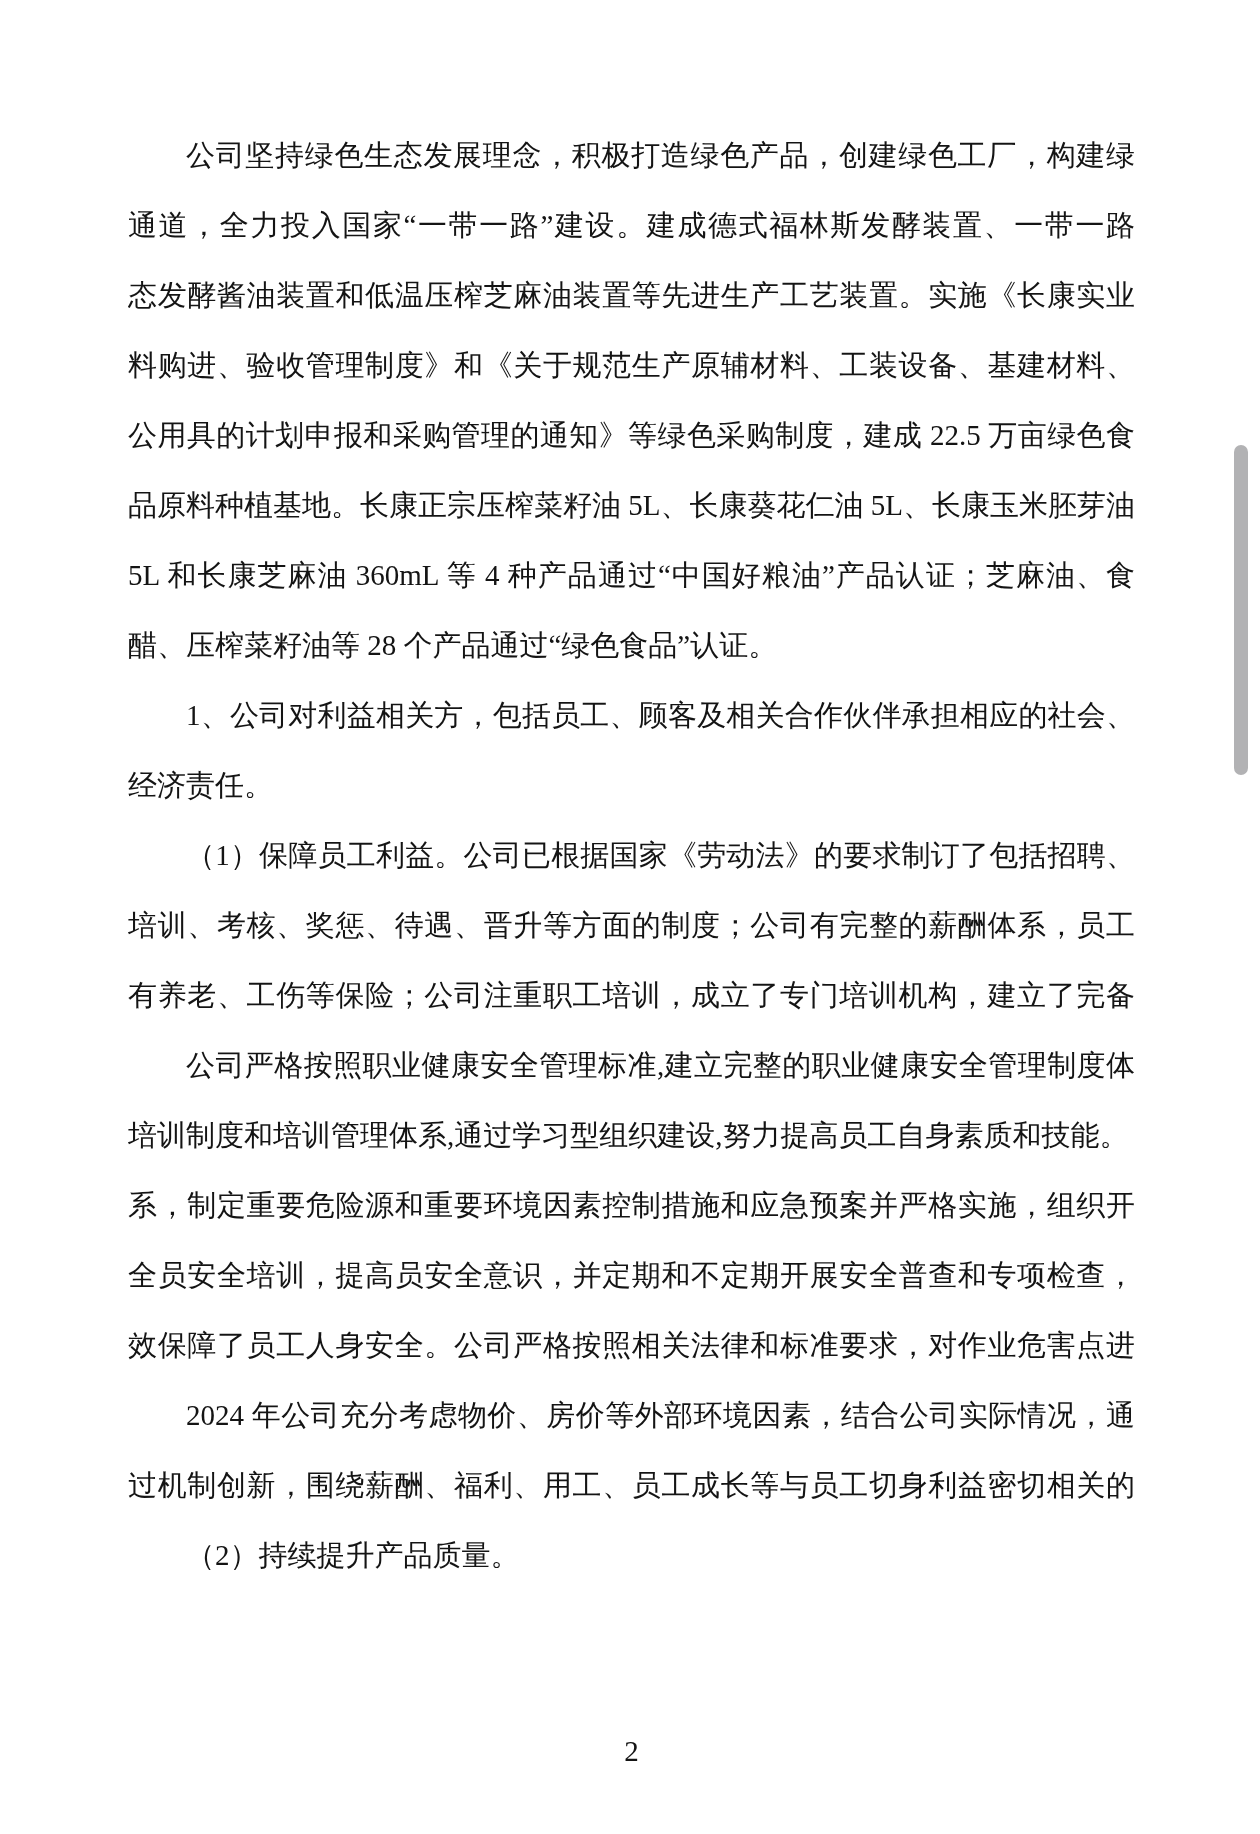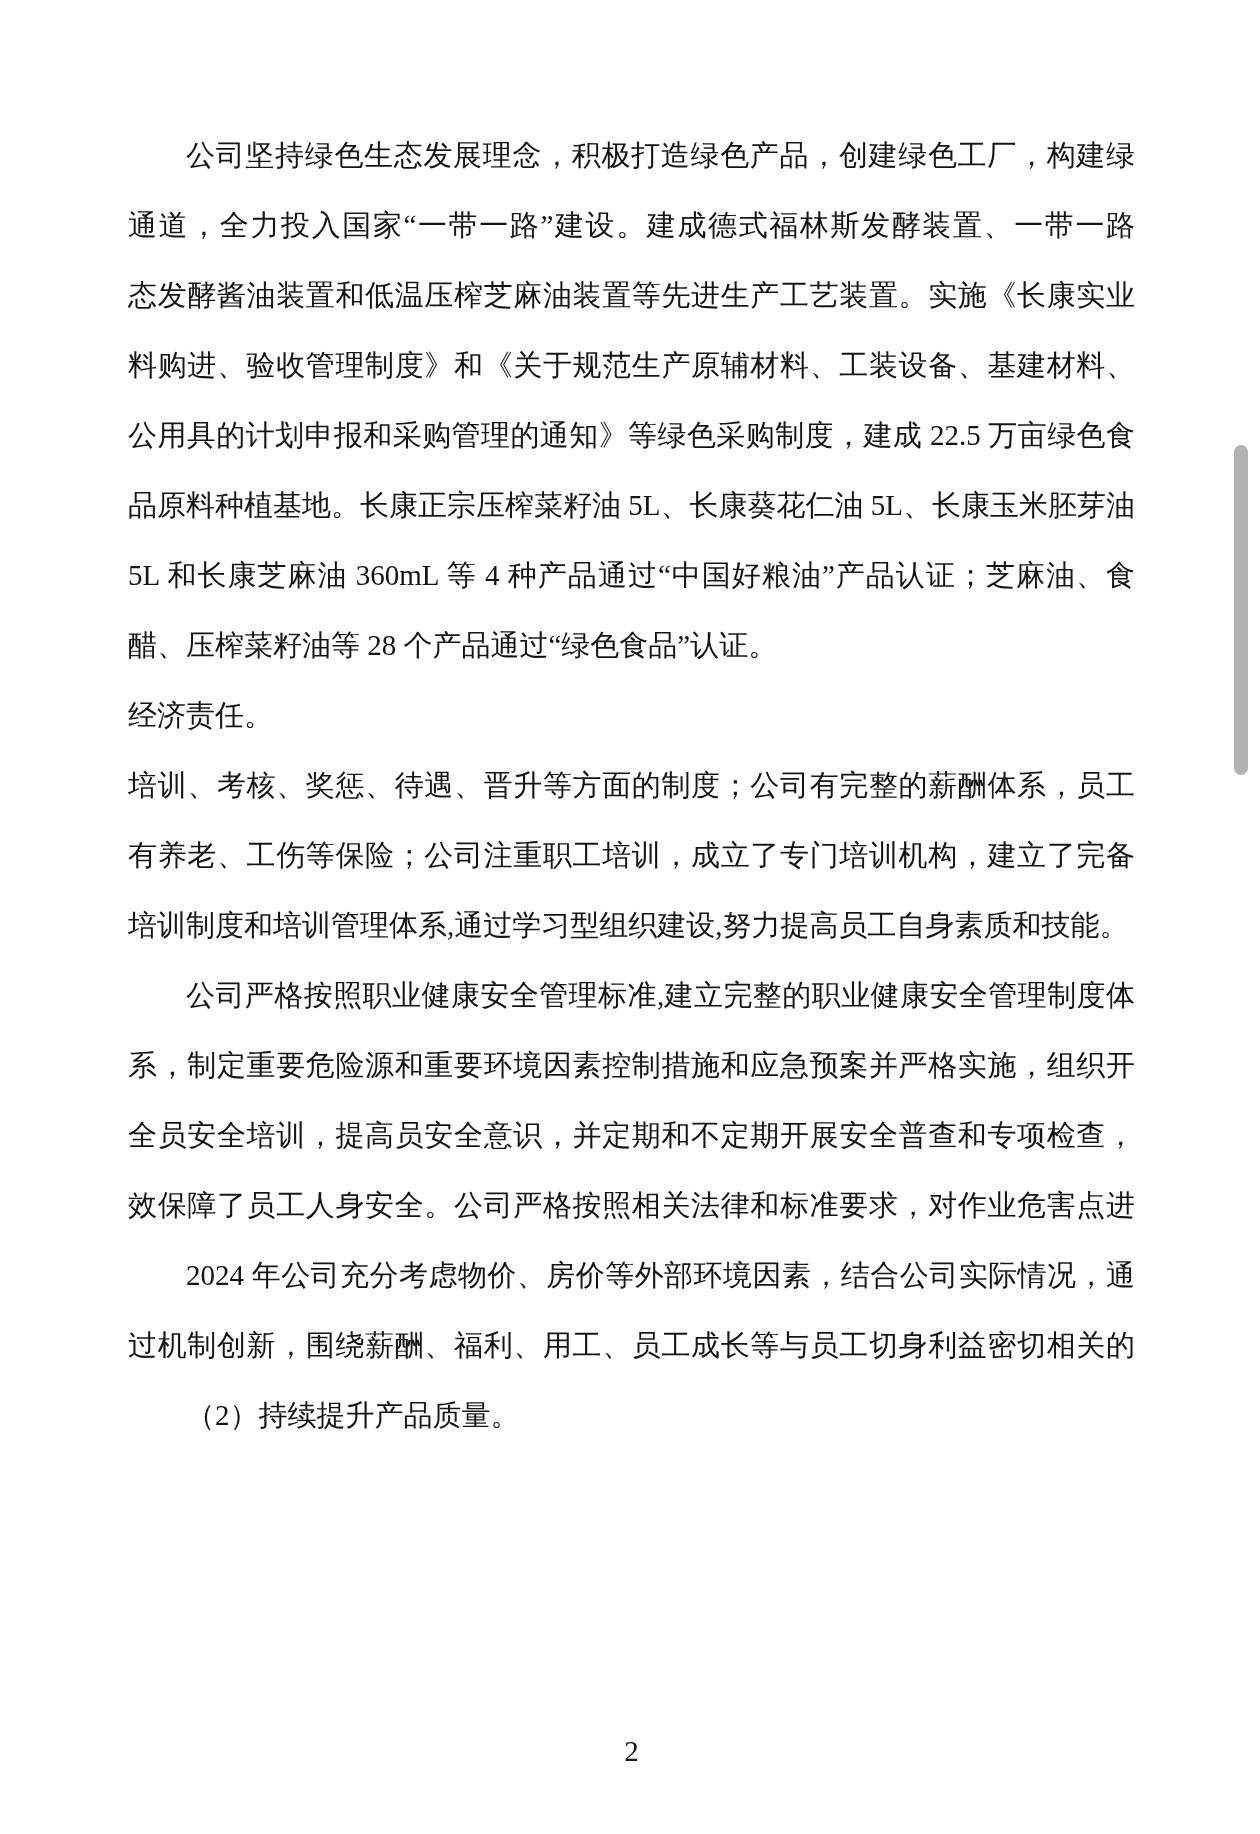--- a/index.html
+++ b/index.html
@@ -62,25 +62,27 @@
 
 <div class="text-block">
     <div class="line indent">公司坚持绿色生态发展理念，积极打造绿色产品，创建绿色工厂，构建绿色</div>
     <div class="line">通道，全力投入国家“一带一路”建设。建成德式福林斯发酵装置、一带一路</div>
     <div class="line">态发酵酱油装置和低温压榨芝麻油装置等先进生产工艺装置。实施《长康实业原</div>
     <div class="line">料购进、验收管理制度》和《关于规范生产原辅材料、工装设备、基建材料、办</div>
     <div class="line">公用具的计划申报和采购管理的通知》等绿色采购制度，建成 22.5 万亩绿色食</div>
     <div class="line">品原料种植基地。长康正宗压榨菜籽油 5L、长康葵花仁油 5L、长康玉米胚芽油</div>
     <div class="line">5L 和长康芝麻油 360mL 等 4 种产品通过“中国好粮油”产品认证；芝麻油、食</div>
     <div class="line end">醋、压榨菜籽油等 28 个产品通过“绿色食品”认证。</div>
+    <div class="line indent">1、公司对利益相关方，包括员工、顾客及相关合作伙伴承担相应的社会、</div>
     <div class="line end">经济责任。</div>
+    <div class="line indent">（1）保障员工利益。公司已根据国家《劳动法》的要求制订了包括招聘、</div>
     <div class="line">培训、考核、奖惩、待遇、晋升等方面的制度；公司有完整的薪酬体系，员工享</div>
     <div class="line">有养老、工伤等保险；公司注重职工培训，成立了专门培训机构，建立了完备的</div>
+    <div class="line indent">公司严格按照职业健康安全管理标准,建立完整的职业健康安全管理制度体</div>
     <div class="line end">培训制度和培训管理体系,通过学习型组织建设,努力提高员工自身素质和技能。</div>
-    <div class="line indent">公司严格按照职业健康安全管理标准,建立完整的职业健康安全管理制度体</div>
     <div class="line">系，制定重要危险源和重要环境因素控制措施和应急预案并严格实施，组织开展</div>
     <div class="line">全员安全培训，提高员安全意识，并定期和不定期开展安全普查和专项检查，有</div>
     <div class="line">效保障了员工人身安全。公司严格按照相关法律和标准要求，对作业危害点进行</div>
     <div class="line indent">2024 年公司充分考虑物价、房价等外部环境因素，结合公司实际情况，通</div>
     <div class="line">过机制创新，围绕薪酬、福利、用工、员工成长等与员工切身利益密切相关的方</div>
     <div class="line indent end">（2）持续提升产品质量。</div>
   </div>
 
 <div class="page-num">2</div>
 

